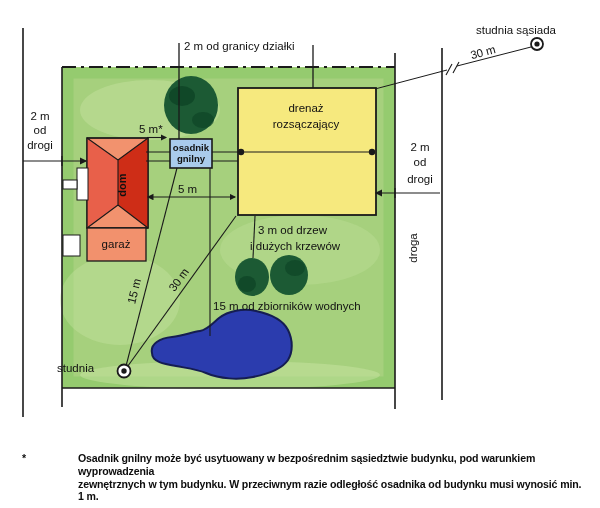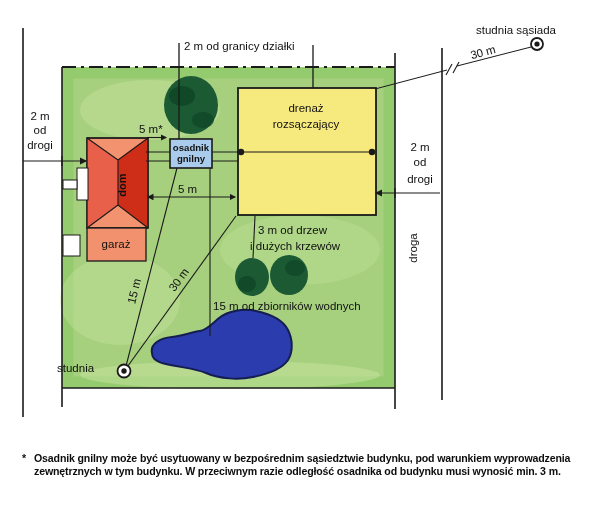--- a/index.html
+++ b/index.html
@@ -7,21 +7,21 @@
        font-family:"Liberation Sans",sans-serif;}
   .stage{position:absolute;left:0;top:0;width:600px;height:508px;background:#fff;overflow:hidden;}
   svg{position:absolute;left:0;top:0;}
   svg text{font-family:"Liberation Sans",sans-serif;fill:#111111;font-size:11.5px;}
   .t-small{font-size:9.6px;font-weight:bold;}
   .t-dom{font-size:11px;font-weight:bold;}
   .footnote{position:absolute;left:22px;top:452px;width:560px;display:flex;
             font-weight:bold;font-size:10.6px;line-height:12.8px;color:#0d0d0d;
             letter-spacing:-0.15px;}
   .footnote .star{width:12px;flex:0 0 12px;}
-  .footnote .lines{flex:1;}
+  .footnote .lines{flex:1;margin-left:44px;}
 </style>
 </head>
 <body>
 
 <div class="stage">
 <svg width="600" height="436" viewBox="0 0 600 436">
   <defs>
     <marker id="arr" markerWidth="7" markerHeight="7" refX="5" refY="3" orient="auto-start-reverse">
       <path d="M0,0 L6,3 L0,6 Z" fill="#1a1a1a"></path>
     </marker>
@@ -130,16 +130,16 @@
   <text x="420" y="166" text-anchor="middle">od</text>
   <text x="420" y="183" text-anchor="middle">drogi</text>
 
   <text x="417" y="248" text-anchor="middle" transform="rotate(-90 417 248)">droga</text>
 </svg>
 
 <div class="footnote">
   <span class="star">*</span>
   <div class="lines">
     <div>Osadnik gnilny może być usytuowany w bezpośrednim sąsiedztwie budynku, pod warunkiem wyprowadzenia</div>
-    <div>zewnętrznych w tym budynku. W przeciwnym razie odległość osadnika od budynku musi wynosić min. 3 m.</div>
+    <div>zewnętrznych w tym budynku. W przeciwnym razie odległość osadnika od budynku musi wynosić min. 1 m.</div>
   </div>
 </div>
 </div>
 
 </body></html>

